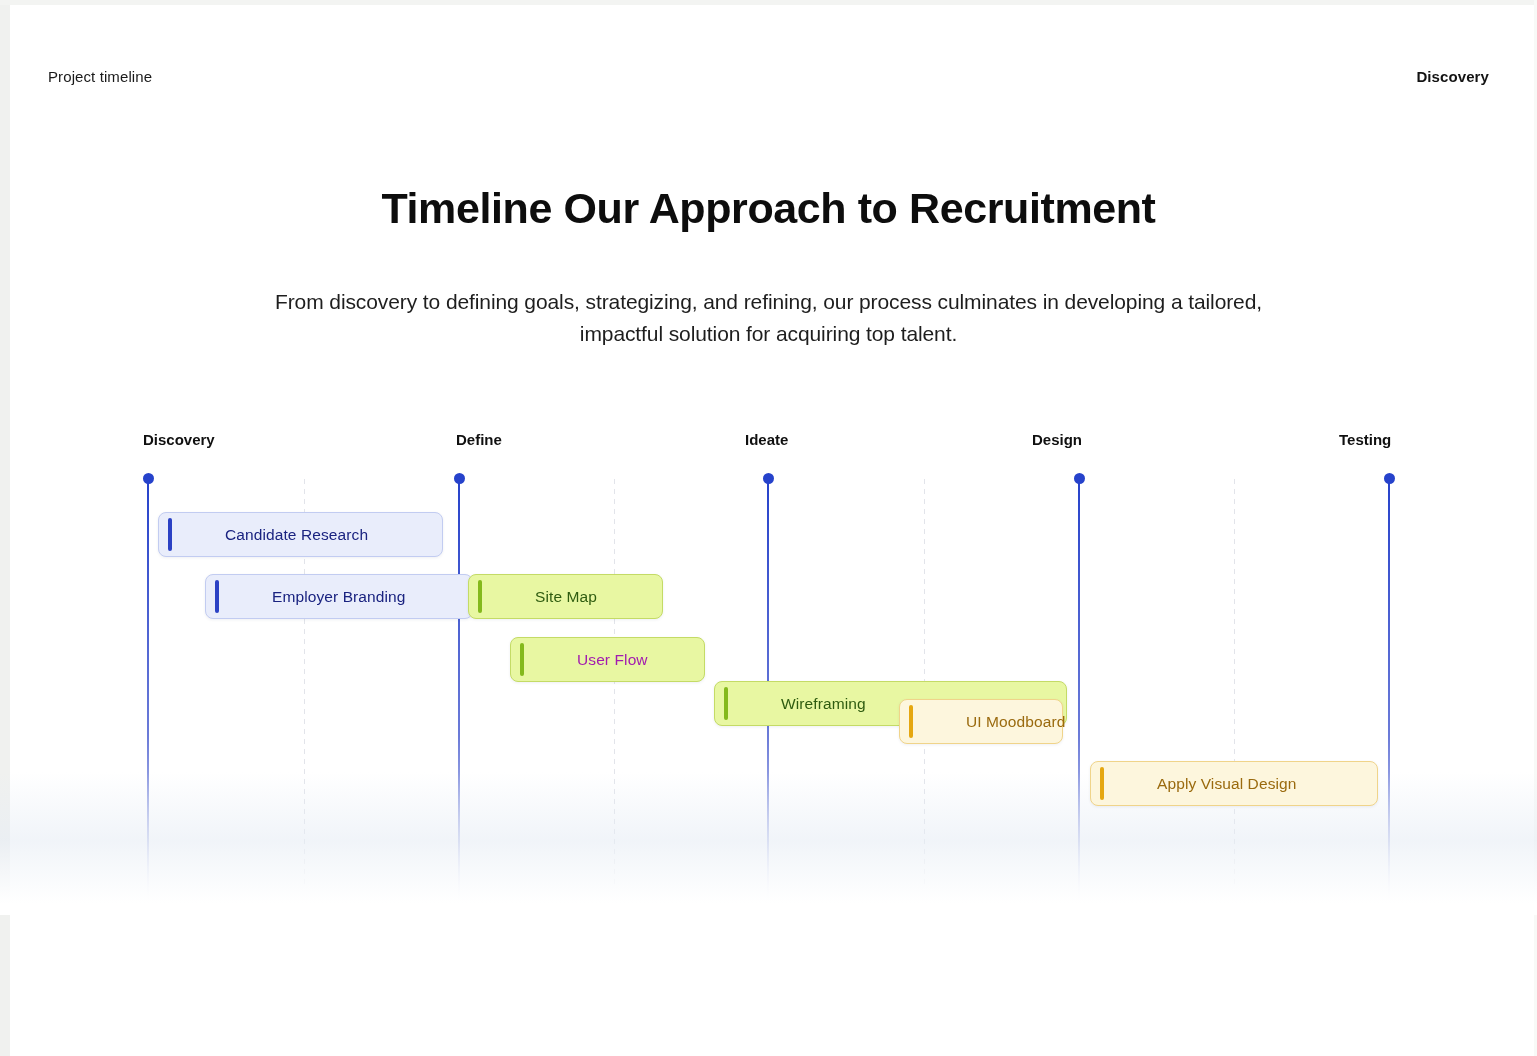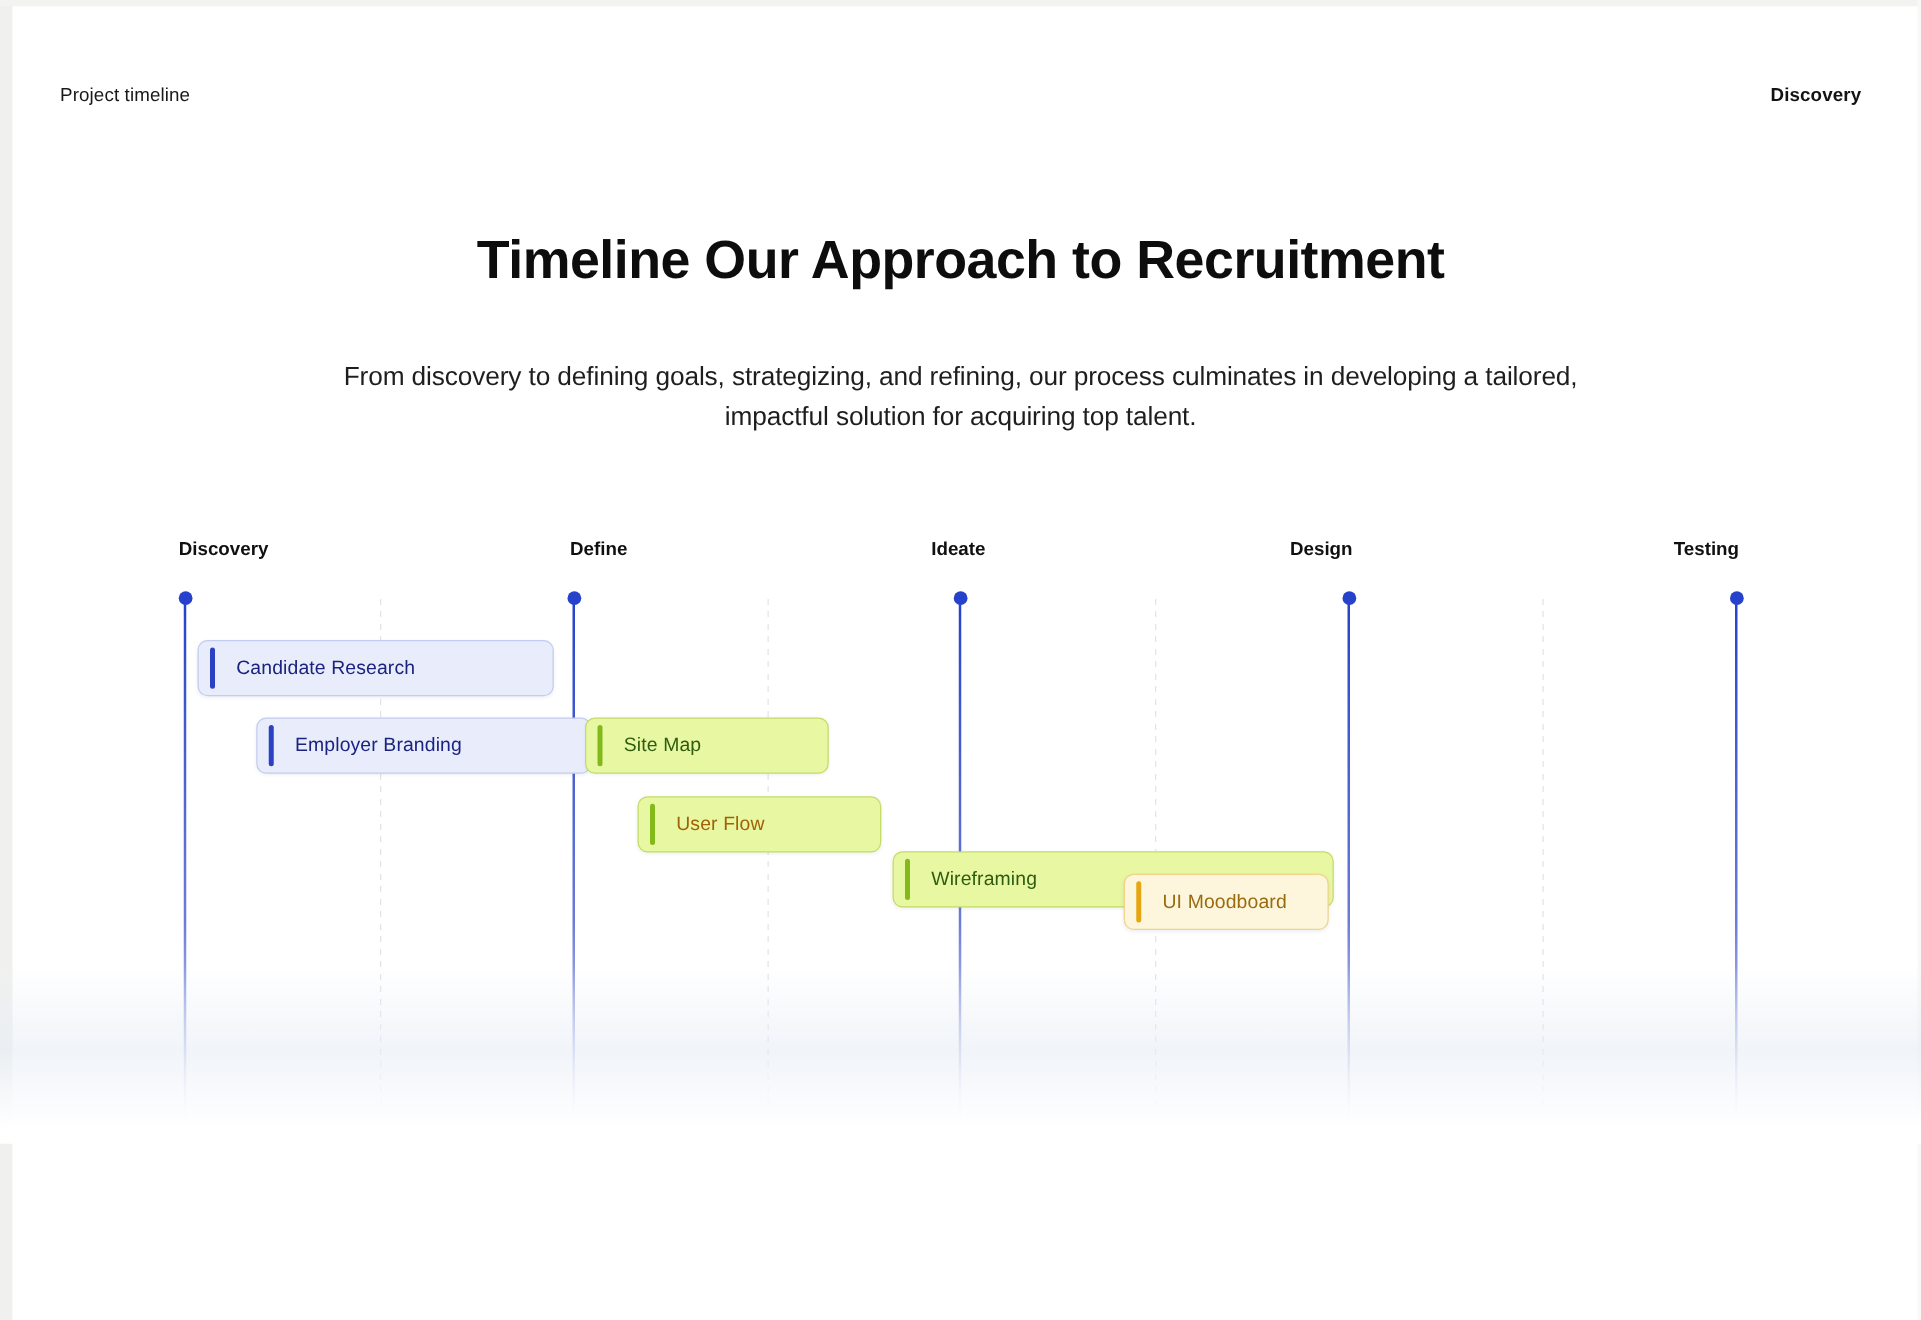--- a/index.html
+++ b/index.html
@@ -57,21 +57,21 @@
   }
   .chart-fade {
     position: absolute; left: 0; top: 772px; width: 100%; height: 143px; z-index: 2;
     background: linear-gradient(180deg, rgba(234,239,246,0) 0%, rgba(231,237,245,0.6) 48%, #ffffff 92%);
     pointer-events: none;
   }
   .task-bar {
     position: absolute; z-index: 3;
     border: 1px solid transparent; border-radius: 8px;
     box-shadow: 0 1px 3px rgba(30,40,90,0.07);
-    display: flex; align-items: center;
+    display: flex; align-items: center; padding-left: 36px;
   }
   .task-accent {
     position: absolute; left: 9px; top: 5px; bottom: 5px; width: 4px;
     border-radius: 3px;
   }
   .task-label {
     padding-left: 30px;
     font-size: 15.5px; font-weight: 500; letter-spacing: 0.1px;
     white-space: nowrap;
   }
@@ -119,23 +119,27 @@
     <div class="task-bar" style="left: 205px; top: 574px; width: 268px; height: 45px; background: rgb(233, 237, 251); border-color: rgb(194, 204, 241);">
       <div class="task-accent" style="background: rgb(43, 65, 196);"></div>
       <span class="task-label" style="color: rgb(26, 35, 128);">Employer Branding</span>
     </div>
     <div class="task-bar" style="left: 468px; top: 574px; width: 195px; height: 45px; background: rgb(232, 247, 162); border-color: rgb(196, 219, 102);">
       <div class="task-accent" style="background: rgb(132, 185, 28);"></div>
       <span class="task-label" style="color: rgb(47, 92, 16);">Site Map</span>
     </div>
     <div class="task-bar" style="left: 510px; top: 637px; width: 195px; height: 45px; background: rgb(232, 247, 162); border-color: rgb(196, 219, 102);">
       <div class="task-accent" style="background: rgb(132, 185, 28);"></div>
-      <span class="task-label" style="color: #a16207;">User Flow</span>
+      <span class="task-label" style="color: #a21caf;">User Flow</span>
     </div>
     <div class="task-bar" style="left: 714px; top: 637px; width: 353px; height: 45px; background: rgb(232, 247, 162); border-color: rgb(196, 219, 102); margin-top: 44px;">
       <div class="task-accent" style="background: rgb(132, 185, 28);"></div>
       <span class="task-label" style="color: rgb(47, 92, 16);">Wireframing</span>
     </div>
     <div class="task-bar" style="left: 899px; top: 699px; width: 164px; height: 45px; background: rgb(253, 246, 221); border-color: rgb(240, 212, 138);">
       <div class="task-accent" style="background: rgb(229, 167, 17);"></div>
       <span class="task-label" style="color: rgb(154, 106, 14);">UI Moodboard</span>
     </div>
+    <div class="task-bar" style="left: 1090px; top: 761px; width: 288px; height: 45px; background: rgb(253, 246, 221); border-color: rgb(240, 212, 138);">
+      <div class="task-accent" style="background: rgb(229, 167, 17);"></div>
+      <span class="task-label" style="color: rgb(154, 106, 14);">Apply Visual Design</span>
+    </div>
   </div>
 
 </body></html>

